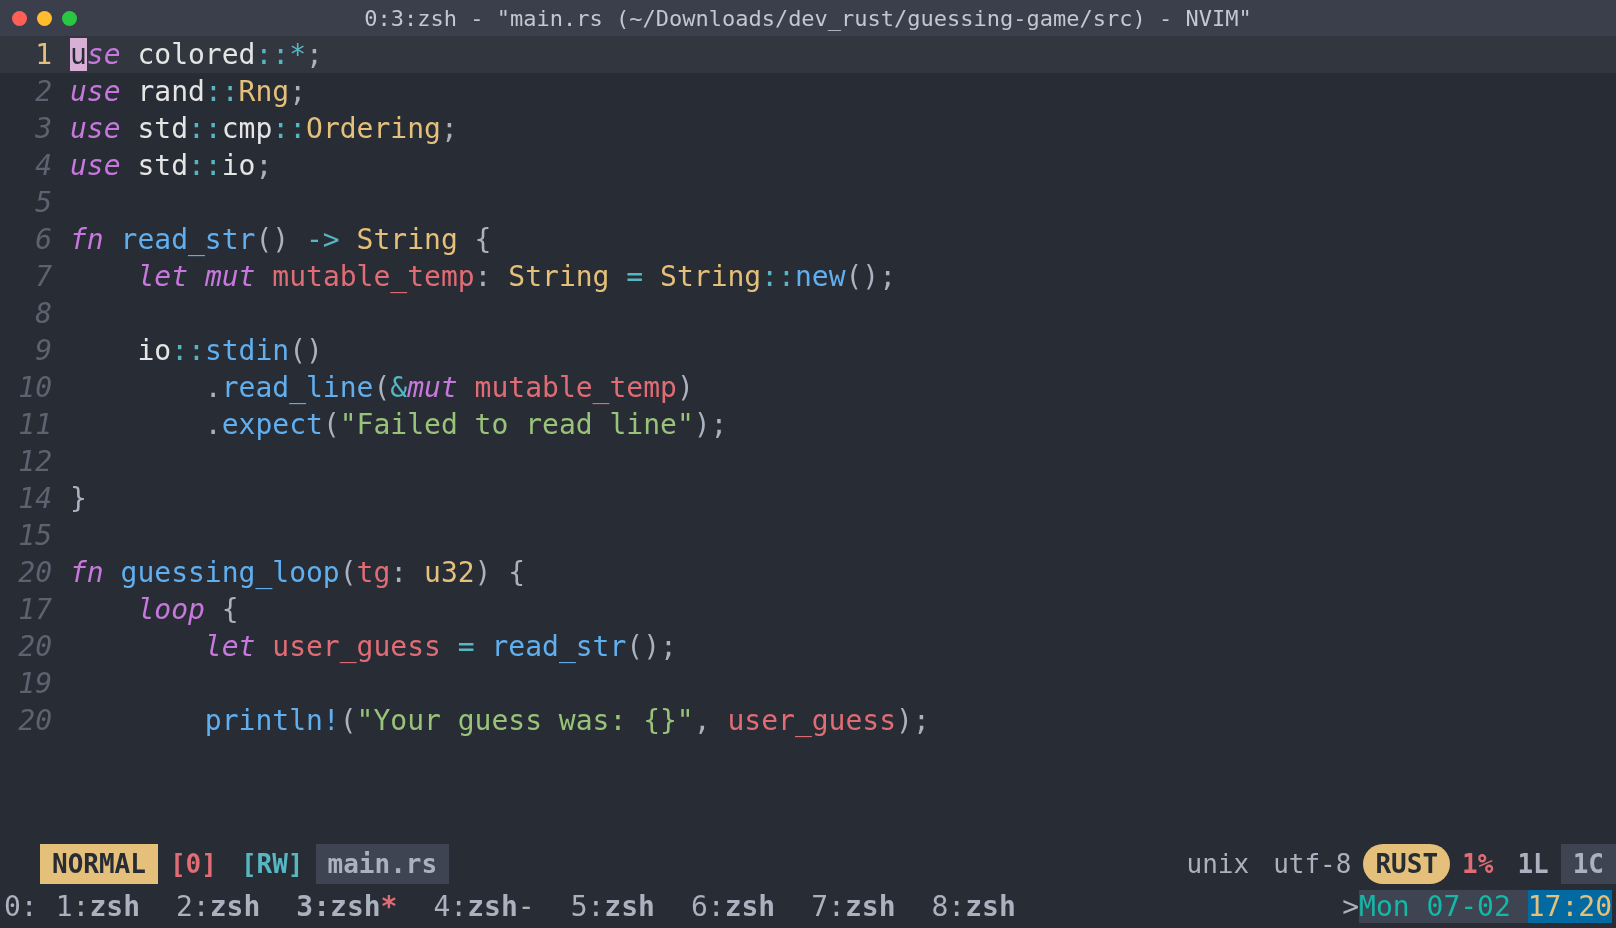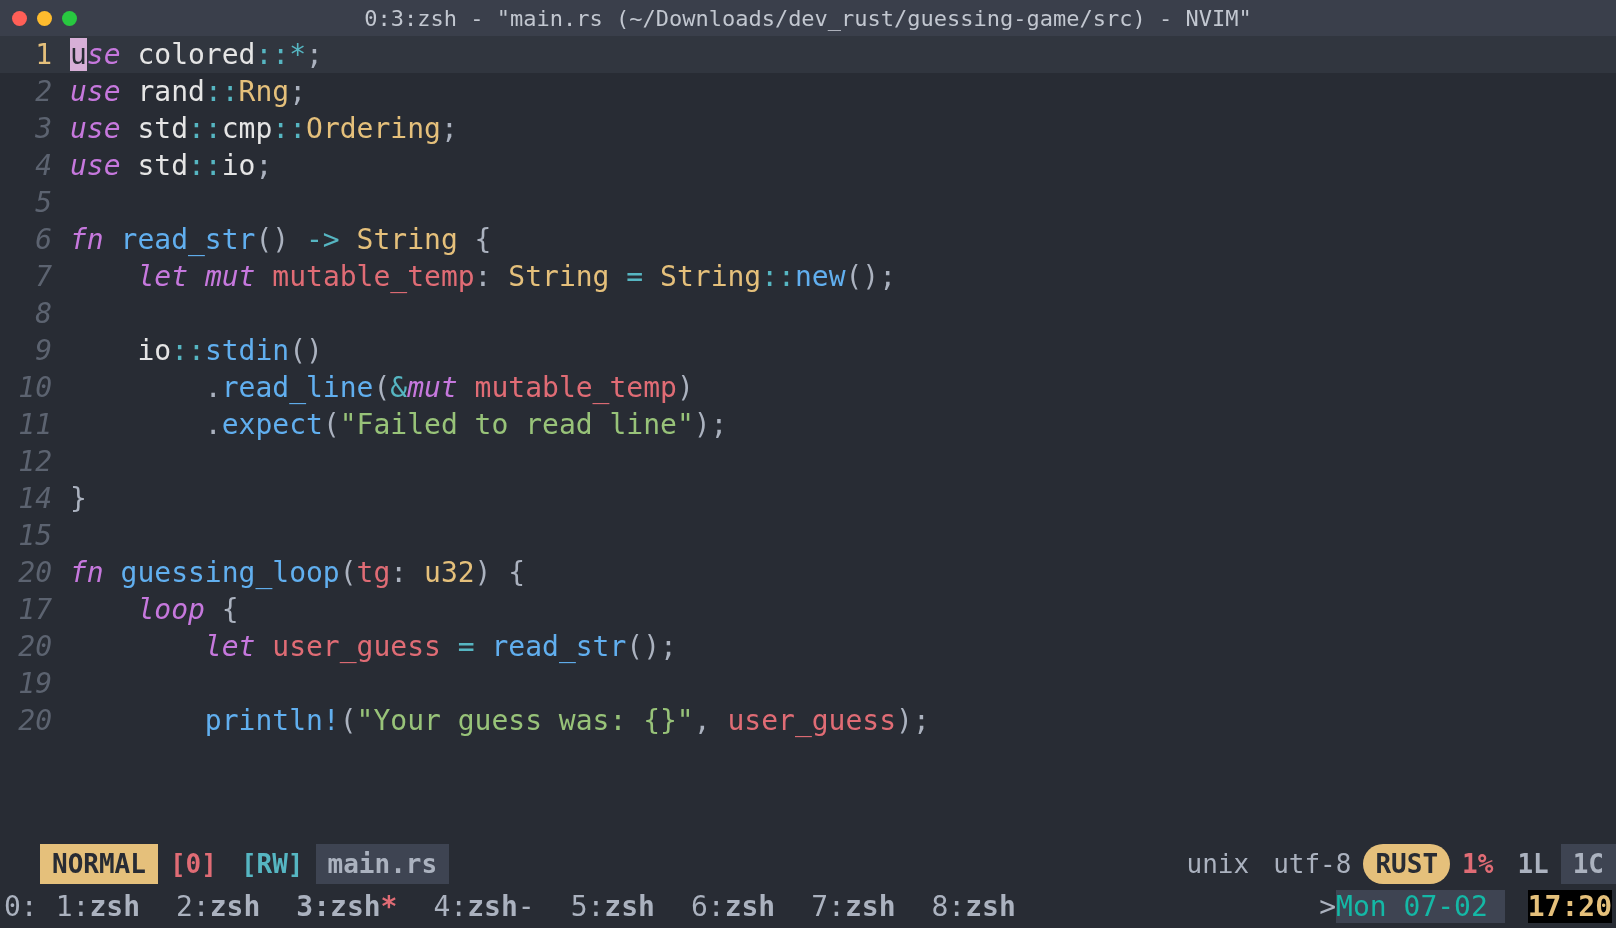--- a/index.html
+++ b/index.html
@@ -110,21 +110,21 @@
   }
   .tmux .tab { padding: 0 18px; white-space: pre; text-align: center; }
   .tmux .sess { white-space: pre; }
   .tmux .tab b, .tmux .sess b { font-weight: bold; }
   .tmux .active { font-weight: bold; }
   .tmux .star { color: #e06c75; font-weight: bold; }
   .tmux .dash { color: #abb2bf; }
   .tmux .tspacer { flex:1; }
   .tmux .clock { white-space: pre; }
   .tmux .clock-day { background:#3e4452; color:#14b8a6; }
-  .tmux .clock-time{ background:#000000; color:#e5c07b; font-weight:bold;margin-left:23px; }
+  .tmux .clock-time{ background:#0369a1; color:#e5c07b; font-weight:normal; }
 </style>
 </head>
 <body>
 
 <div class="window">
 
   <div class="titlebar">
     <div class="traffic">
       <div class="dot close"></div>
       <div class="dot min"></div>

